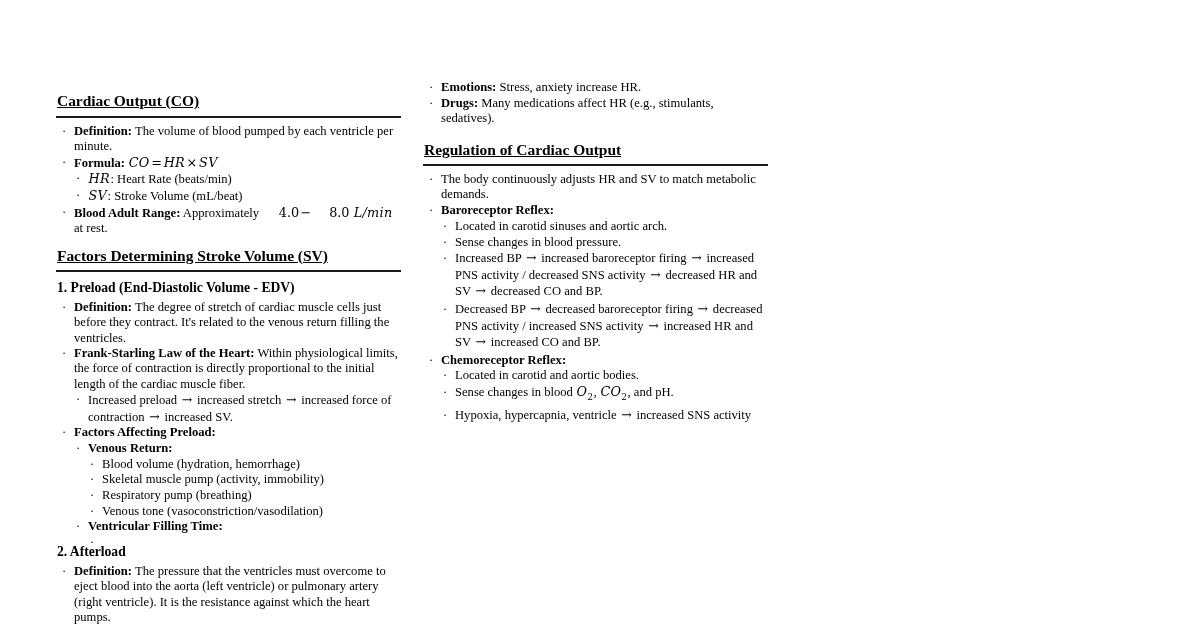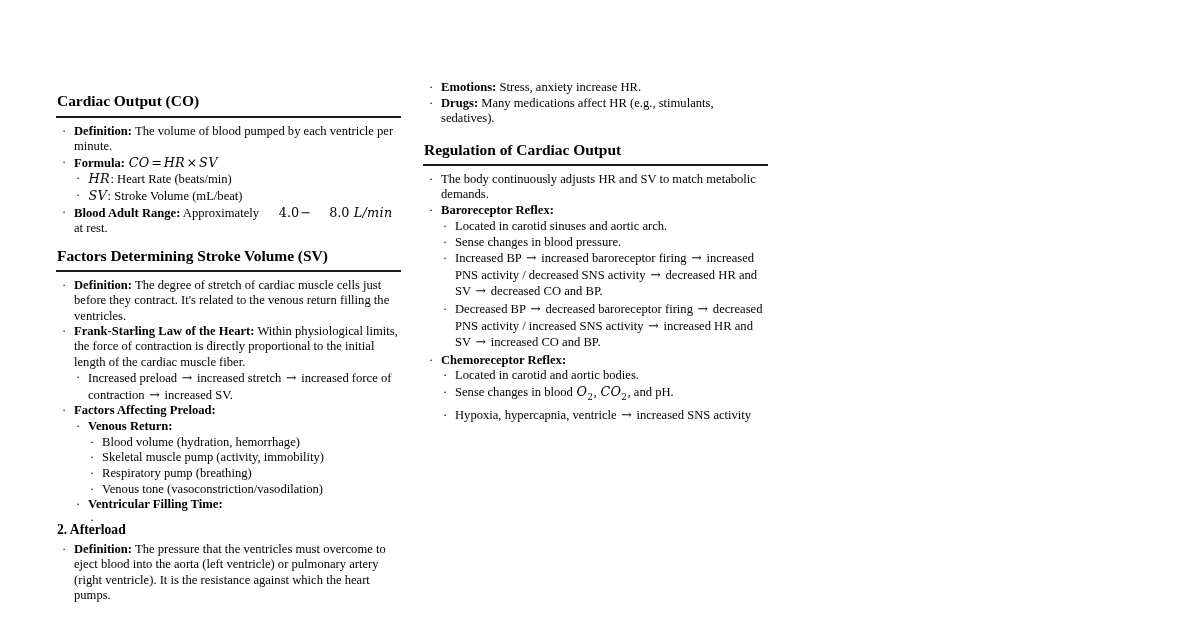--- a/index.html
+++ b/index.html
@@ -33,20 +33,21 @@
   .col-right { left: 423px; }
 
   
   .h-section {
     font-size: 15.5px;
     font-weight: bold;
     line-height: 1.2;
     margin: 0;
     padding: 0 0 5px 1px;
     letter-spacing: -0.05px;
+    text-decoration: underline;
   }
   .rule {
     border: 0;
     border-top: 2.4px solid #1a1a1a;
     margin: 0 0 6px 0;
     width: 345px;
   }
   .h-sub {
     font-size: 13.6px;
     font-weight: bold;
@@ -157,20 +158,21 @@
         <span class="math">L/min</span>
         <span>at rest.</span>
       </li>
     </ul>
 
     <div style="height:10px;"></div>
 
     <h2 class="h-section">Factors Determining Stroke Volume (SV)</h2>
     <hr class="rule">
 
+    <h3 class="h-sub">1. Preload (End-Diastolic Volume - EDV)</h3>
 
     <ul class="lvl1">
       <li class="item">
         <span class="bullet">·</span>
         <b>Definition:</b>
         <span>The degree of stretch of cardiac muscle cells just before they contract. It's related to the venous return filling the ventricles.</span>
       </li>
 
       <li class="item">
         <span class="bullet">·</span>

